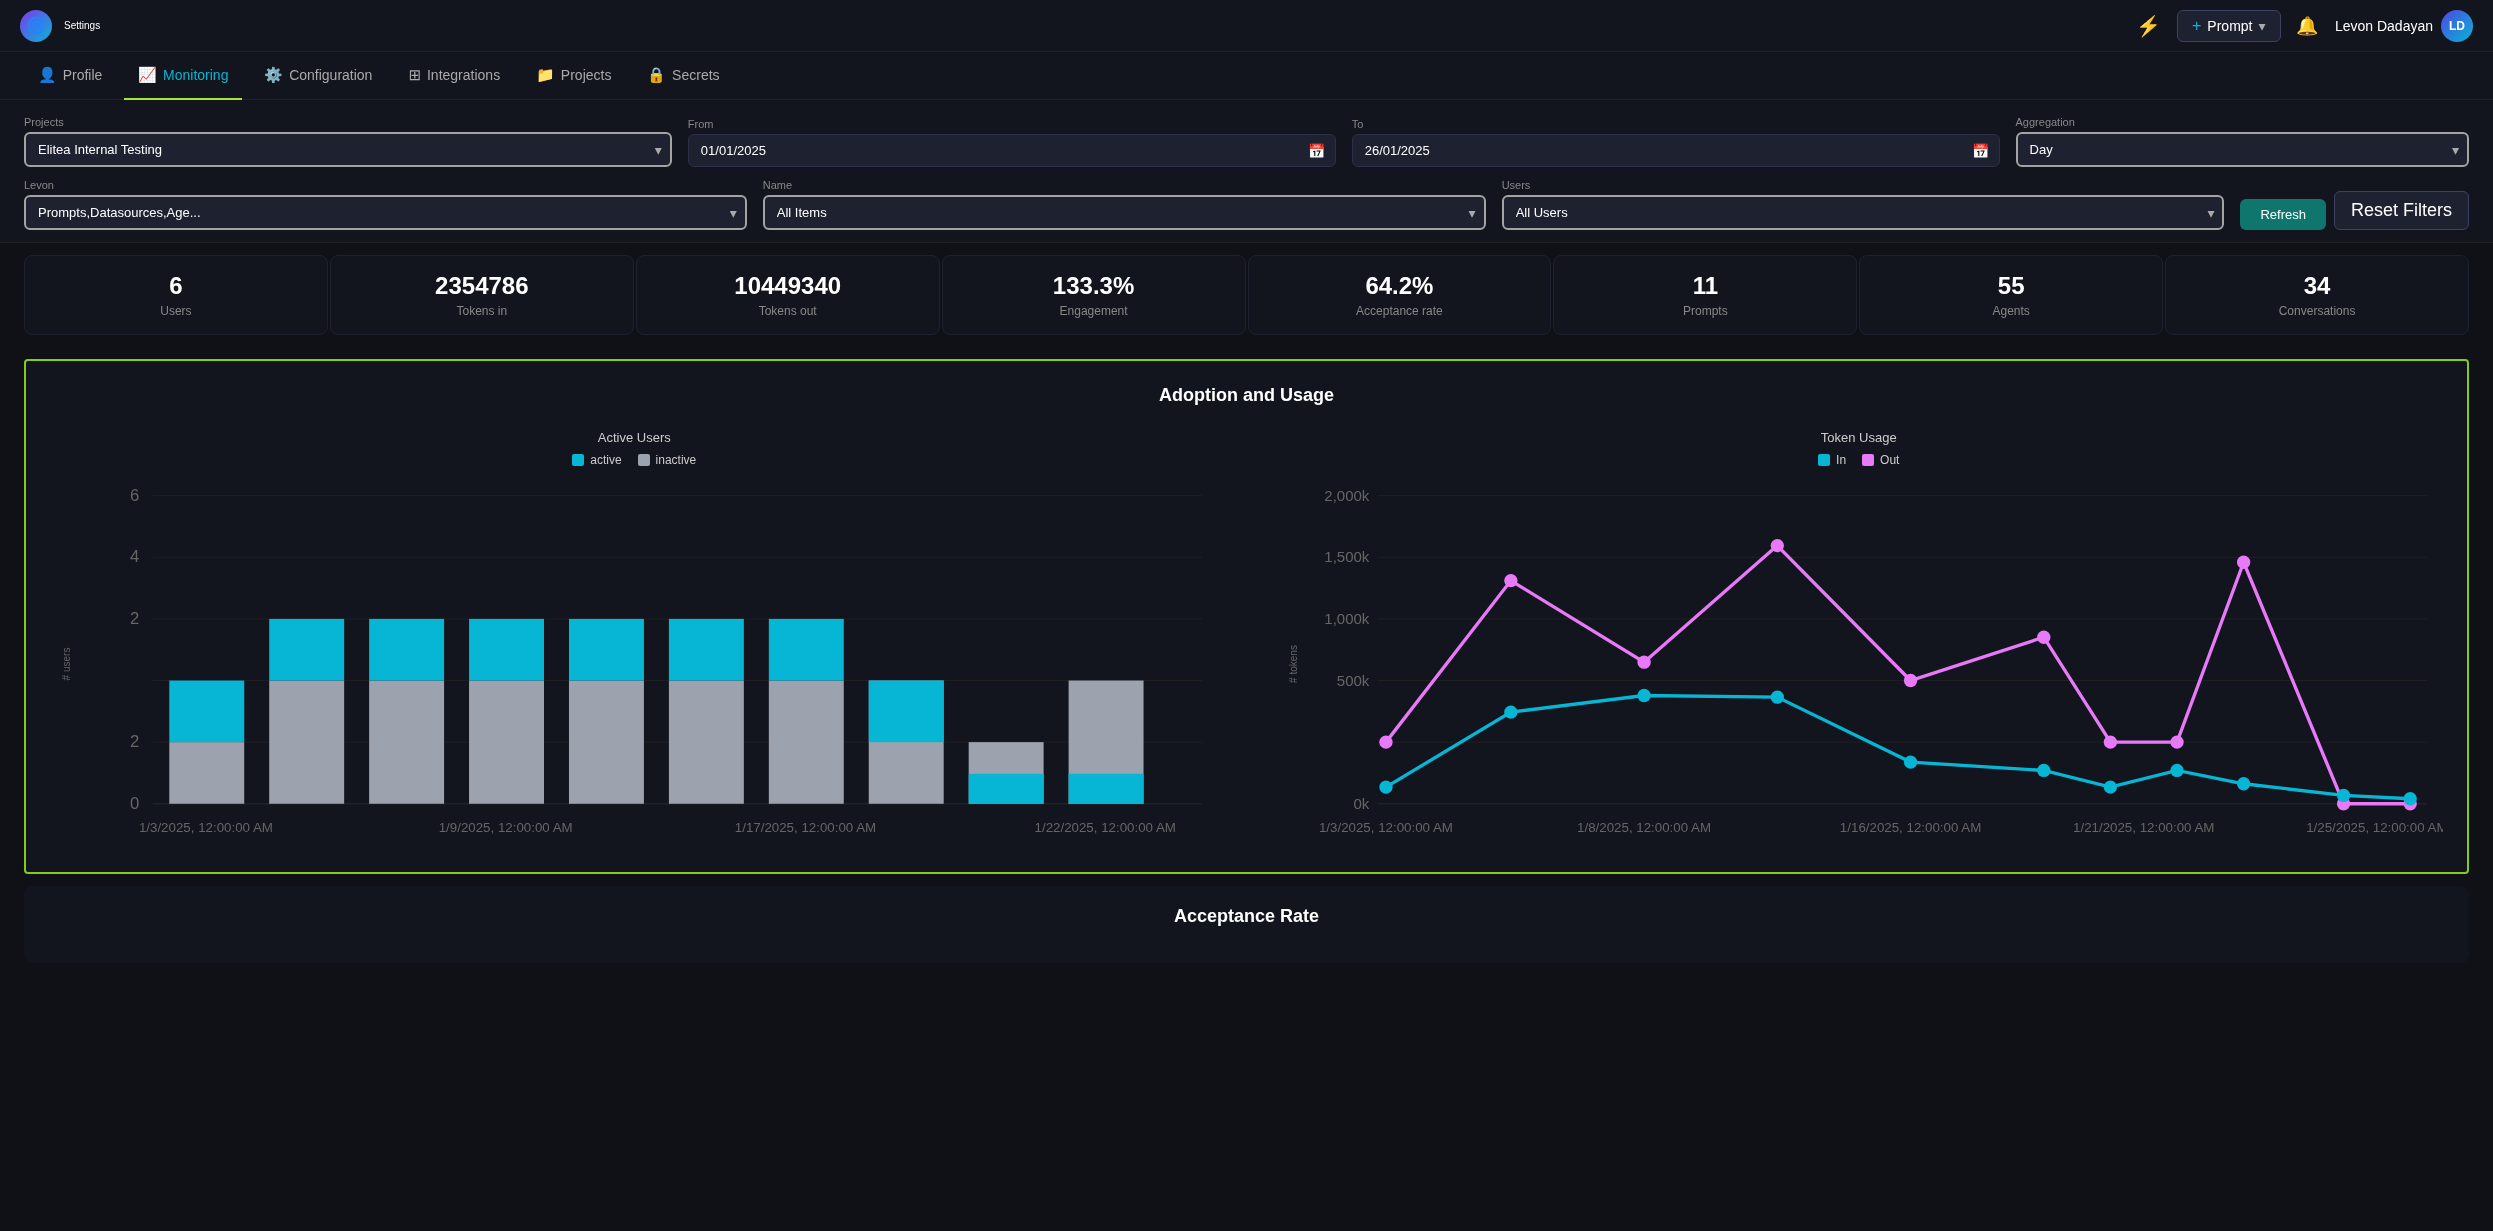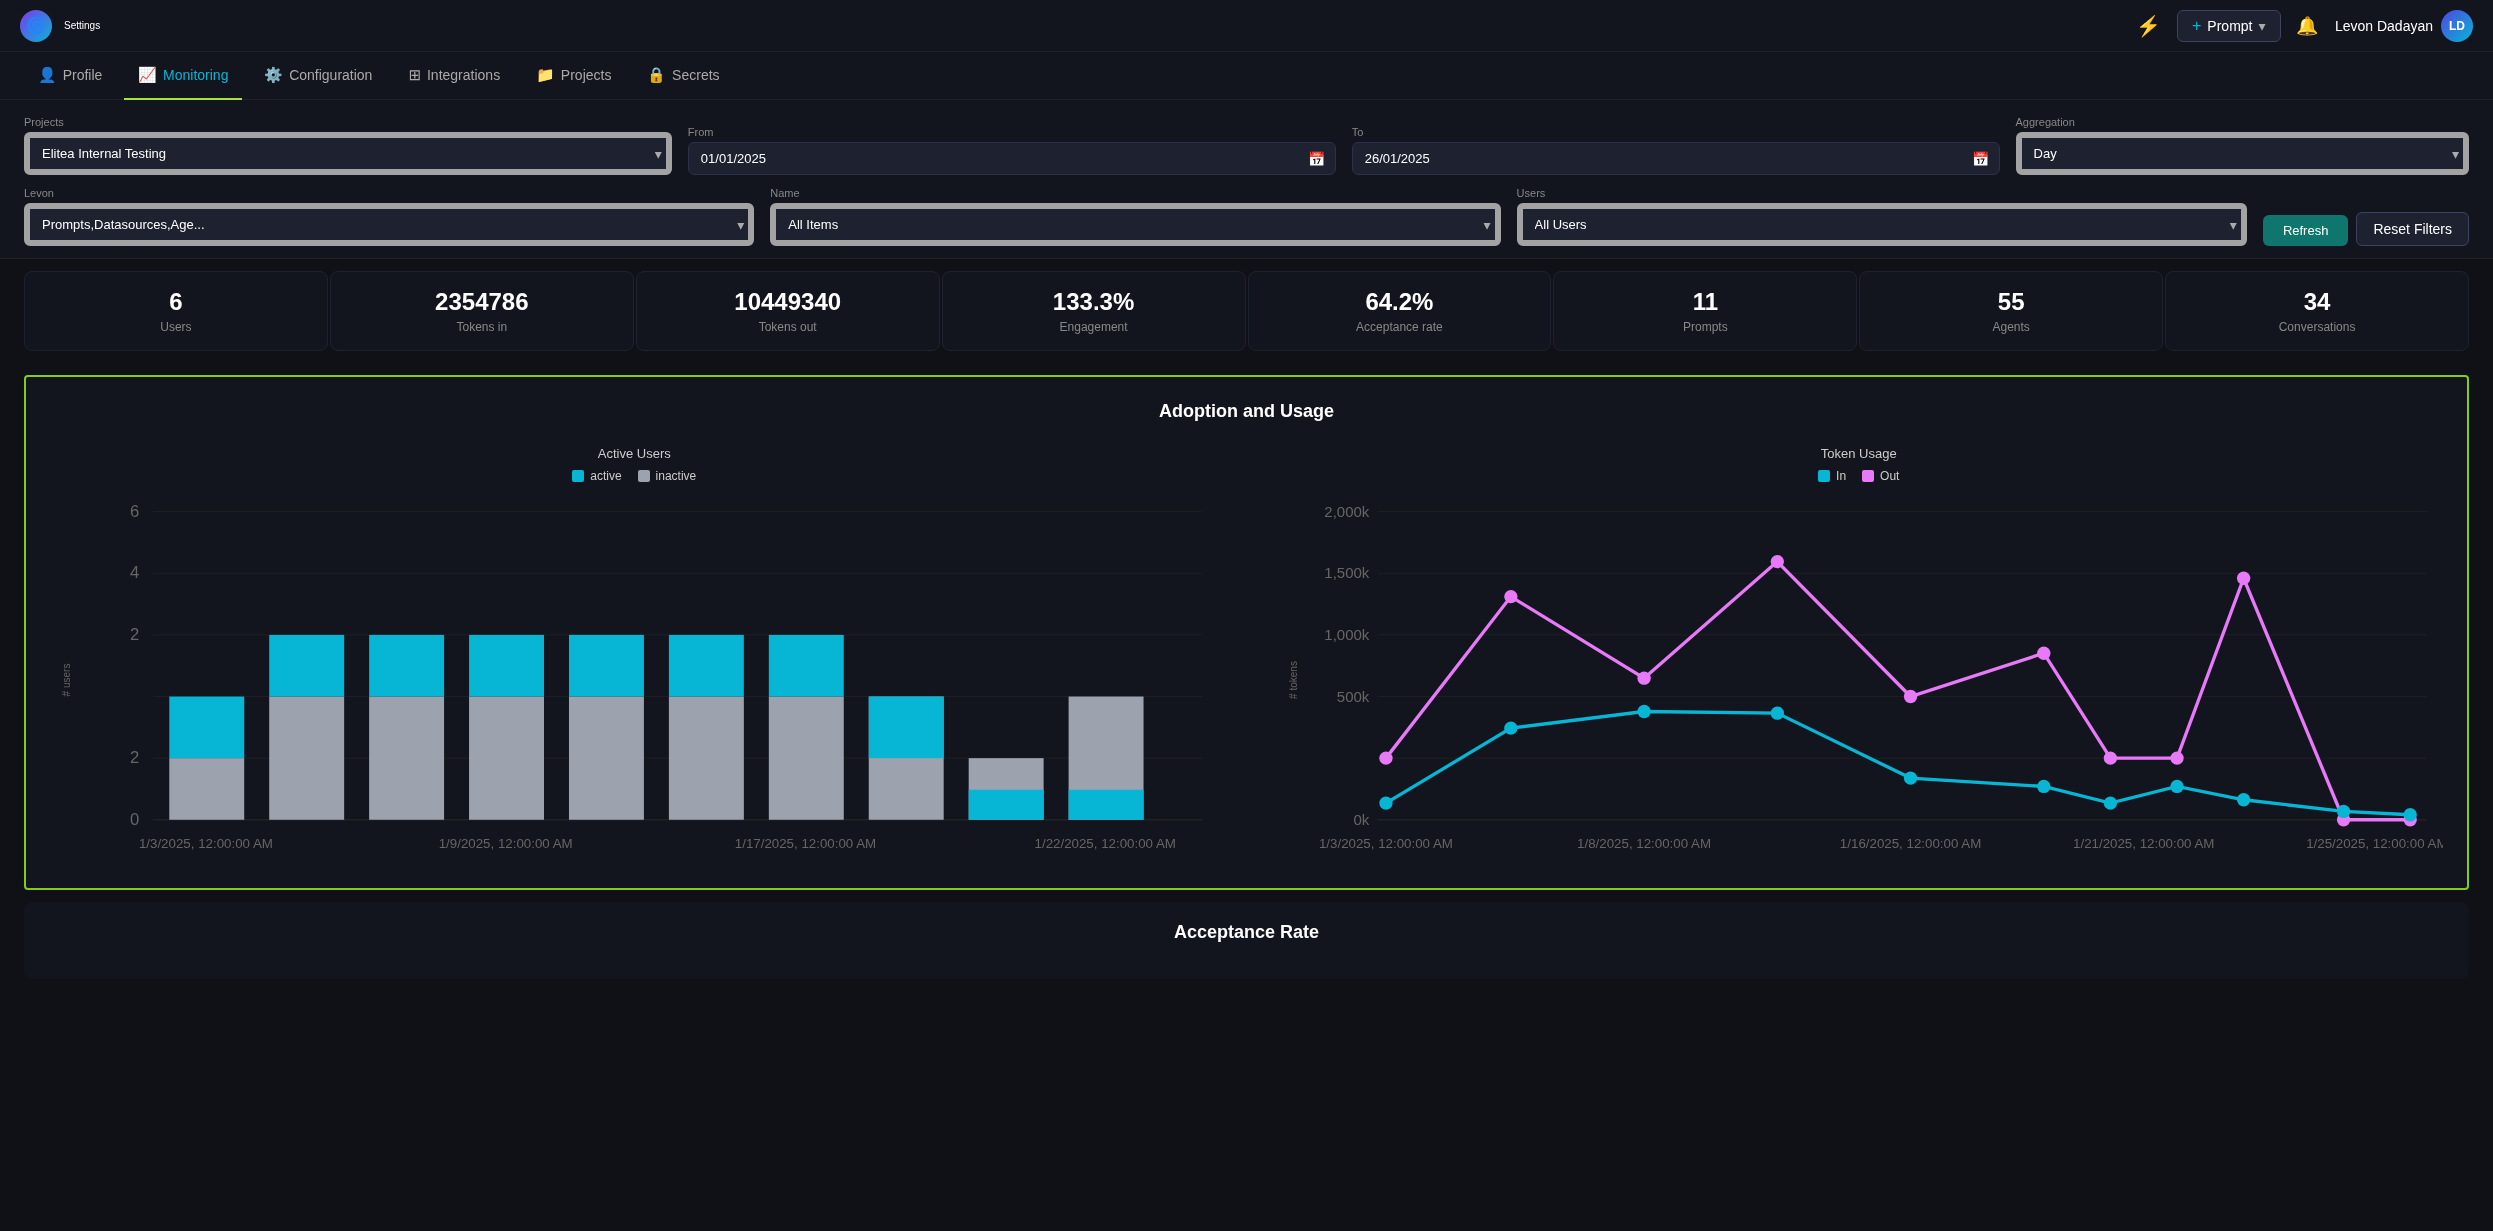--- a/index.html
+++ b/index.html
@@ -88,21 +88,21 @@
     .filter-row { display: flex; gap: 16px; margin-bottom: 12px; align-items: flex-end; }
     .filter-row:last-child { margin-bottom: 0; }
     .filter-group { display: flex; flex-direction: column; gap: 4px; flex: 1; }
     .filter-group.narrow { flex: 0.7; justify-content: flex-end; }
     .filter-label { font-size: 11px; color: #888; }
     .filter-select-wrap {
       position: relative;
     }
     .filter-select-wrap select {
       background: #1e2130;
-      border: 6px solid #a3a3a3;
+      border: 2px solid #a3a3a3;
       border-radius: 6px;
       color: #fff;
       padding: 8px 32px 8px 12px;
       font-size: 13px;
       appearance: none;
       cursor: pointer;
       width: 100%;
     }
     .filter-select-wrap::after {
       content: '▾';
@@ -123,21 +123,21 @@
     .btn-refresh {
       background: #0f766e;
       border: none; border-radius: 6px;
       color: #fff; font-size: 13px;
       padding: 8px 20px; cursor: pointer;
       white-space: nowrap;
     }
     .btn-reset {
       background: #1e2130;
       border: 1px solid #3d4260; border-radius: 6px;
-      color: #fff; font-size: 14px;
+      color: #fff; font-size: 18px;
       padding: 8px 16px; cursor: pointer;
       white-space: nowrap;
     }
 
     
     .stats-row {
       display: flex;
       gap: 2px;
       padding: 12px 24px;
       background: #0f1117;

